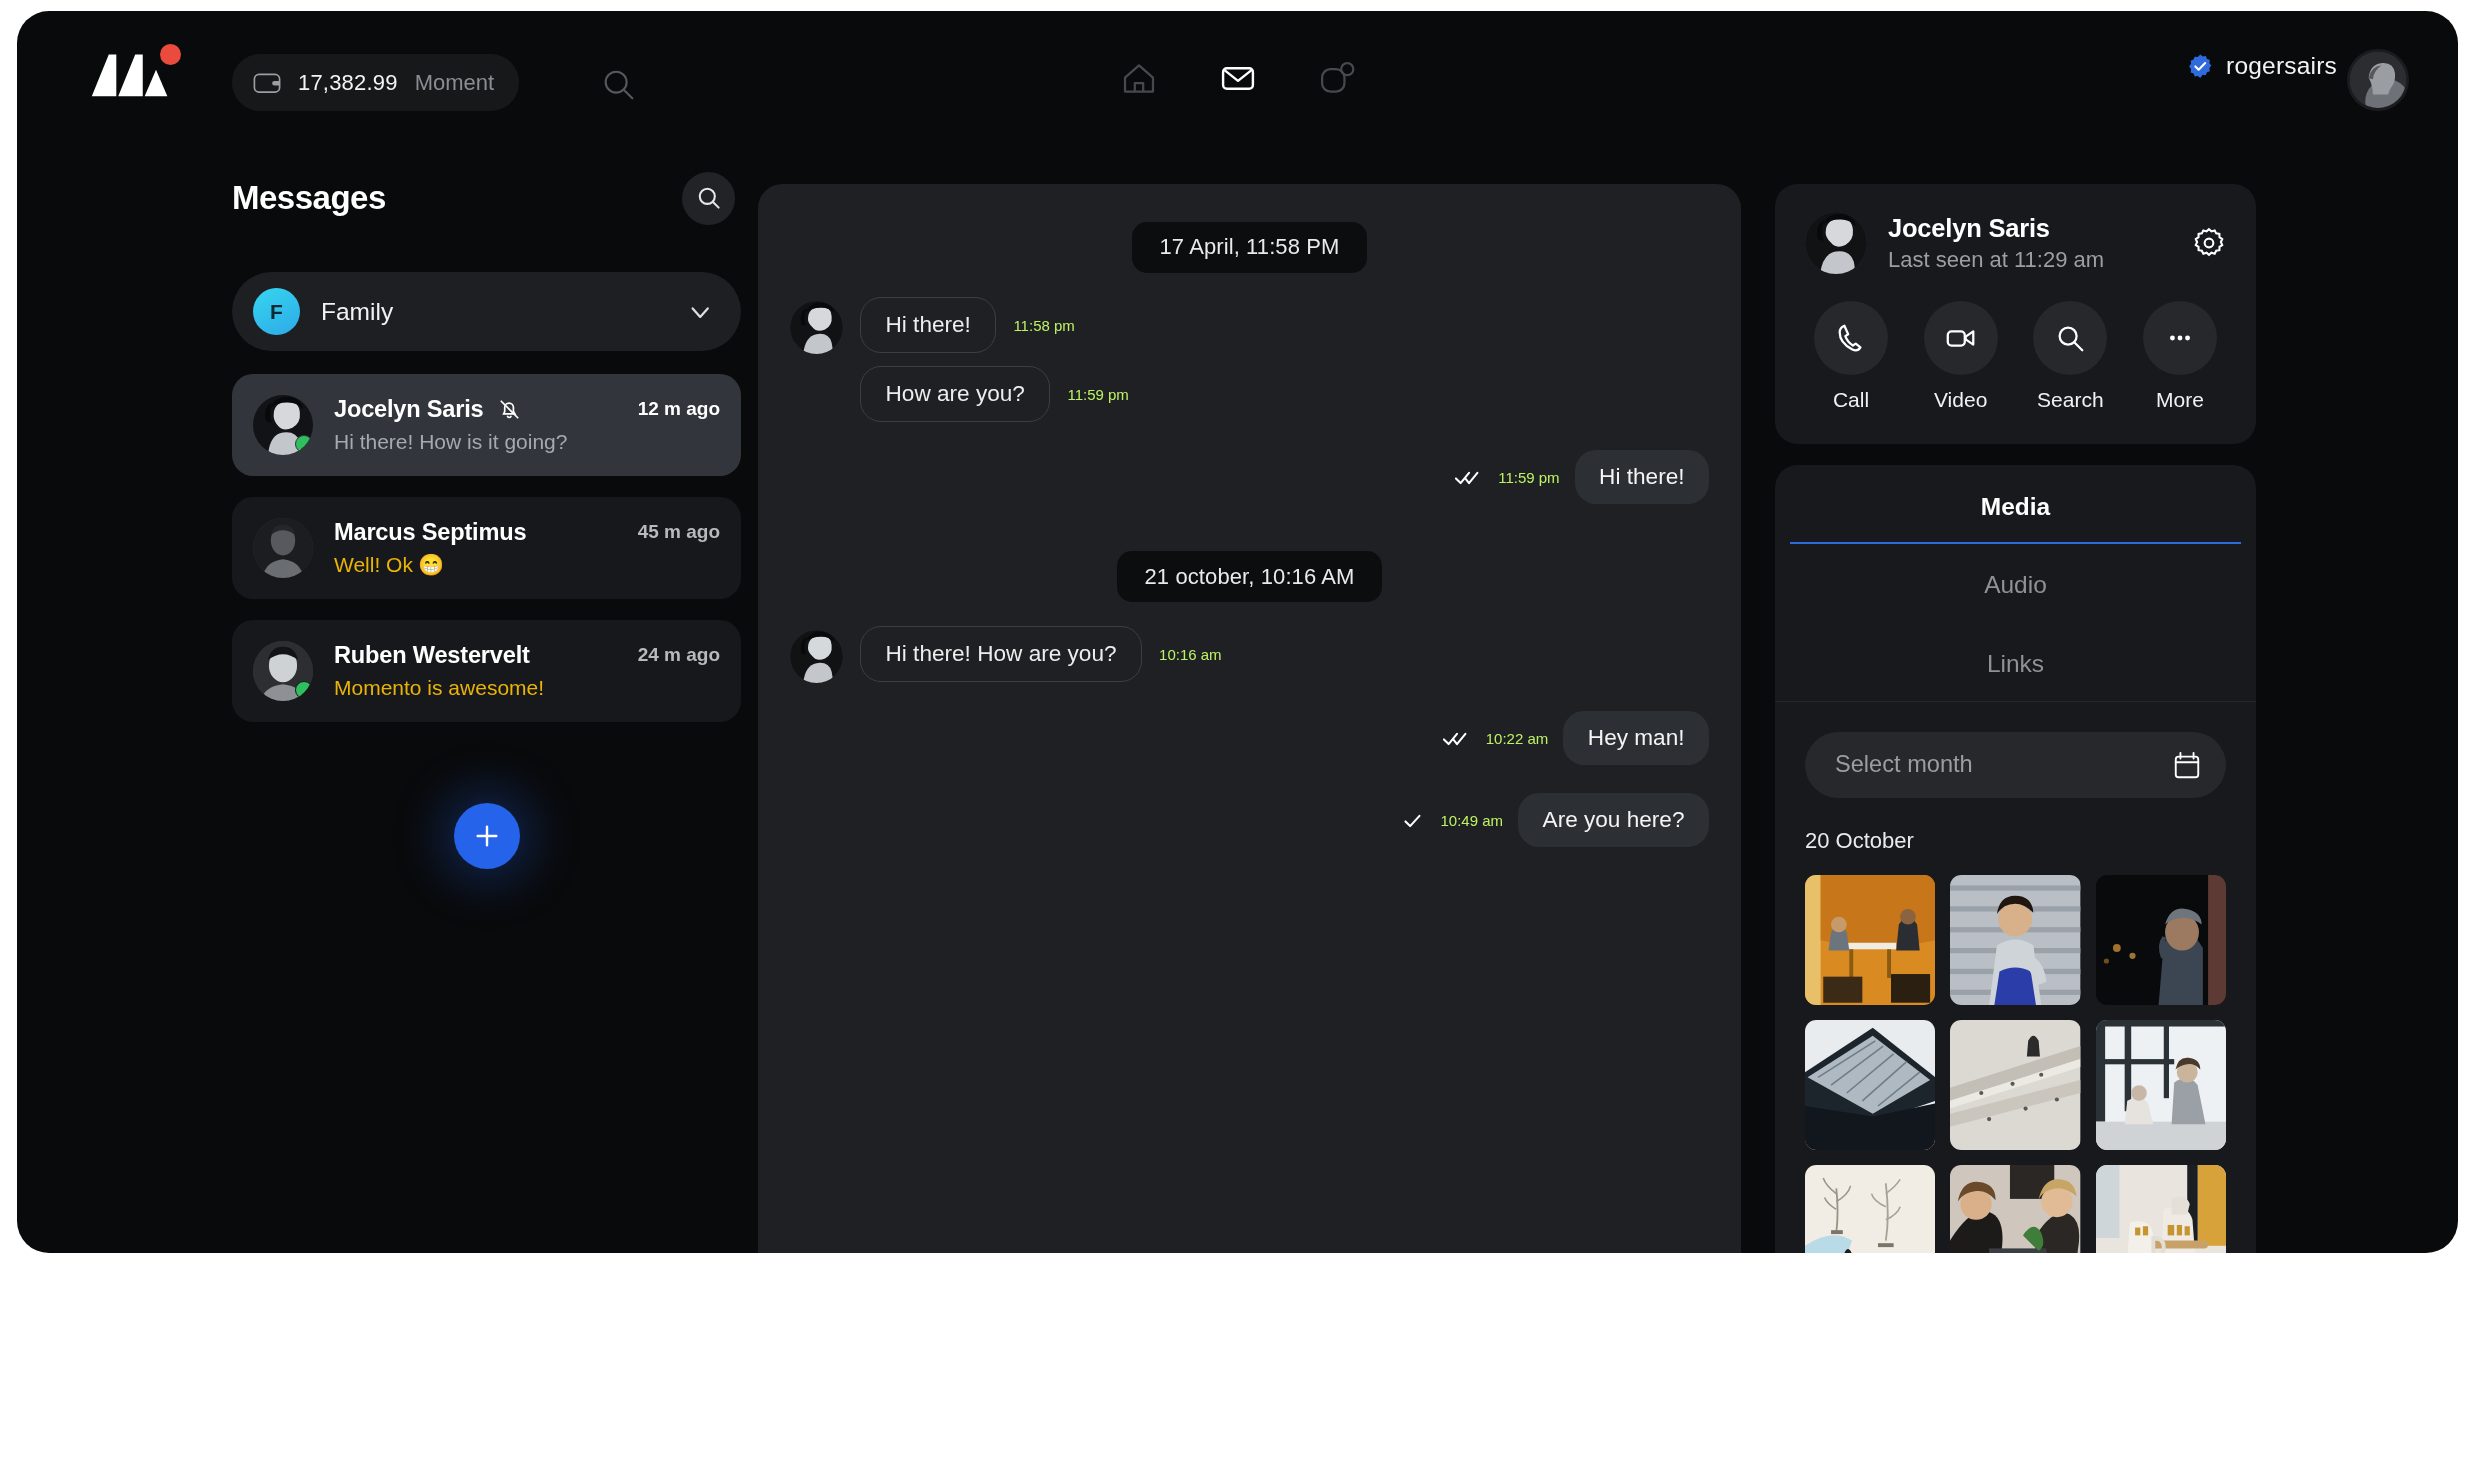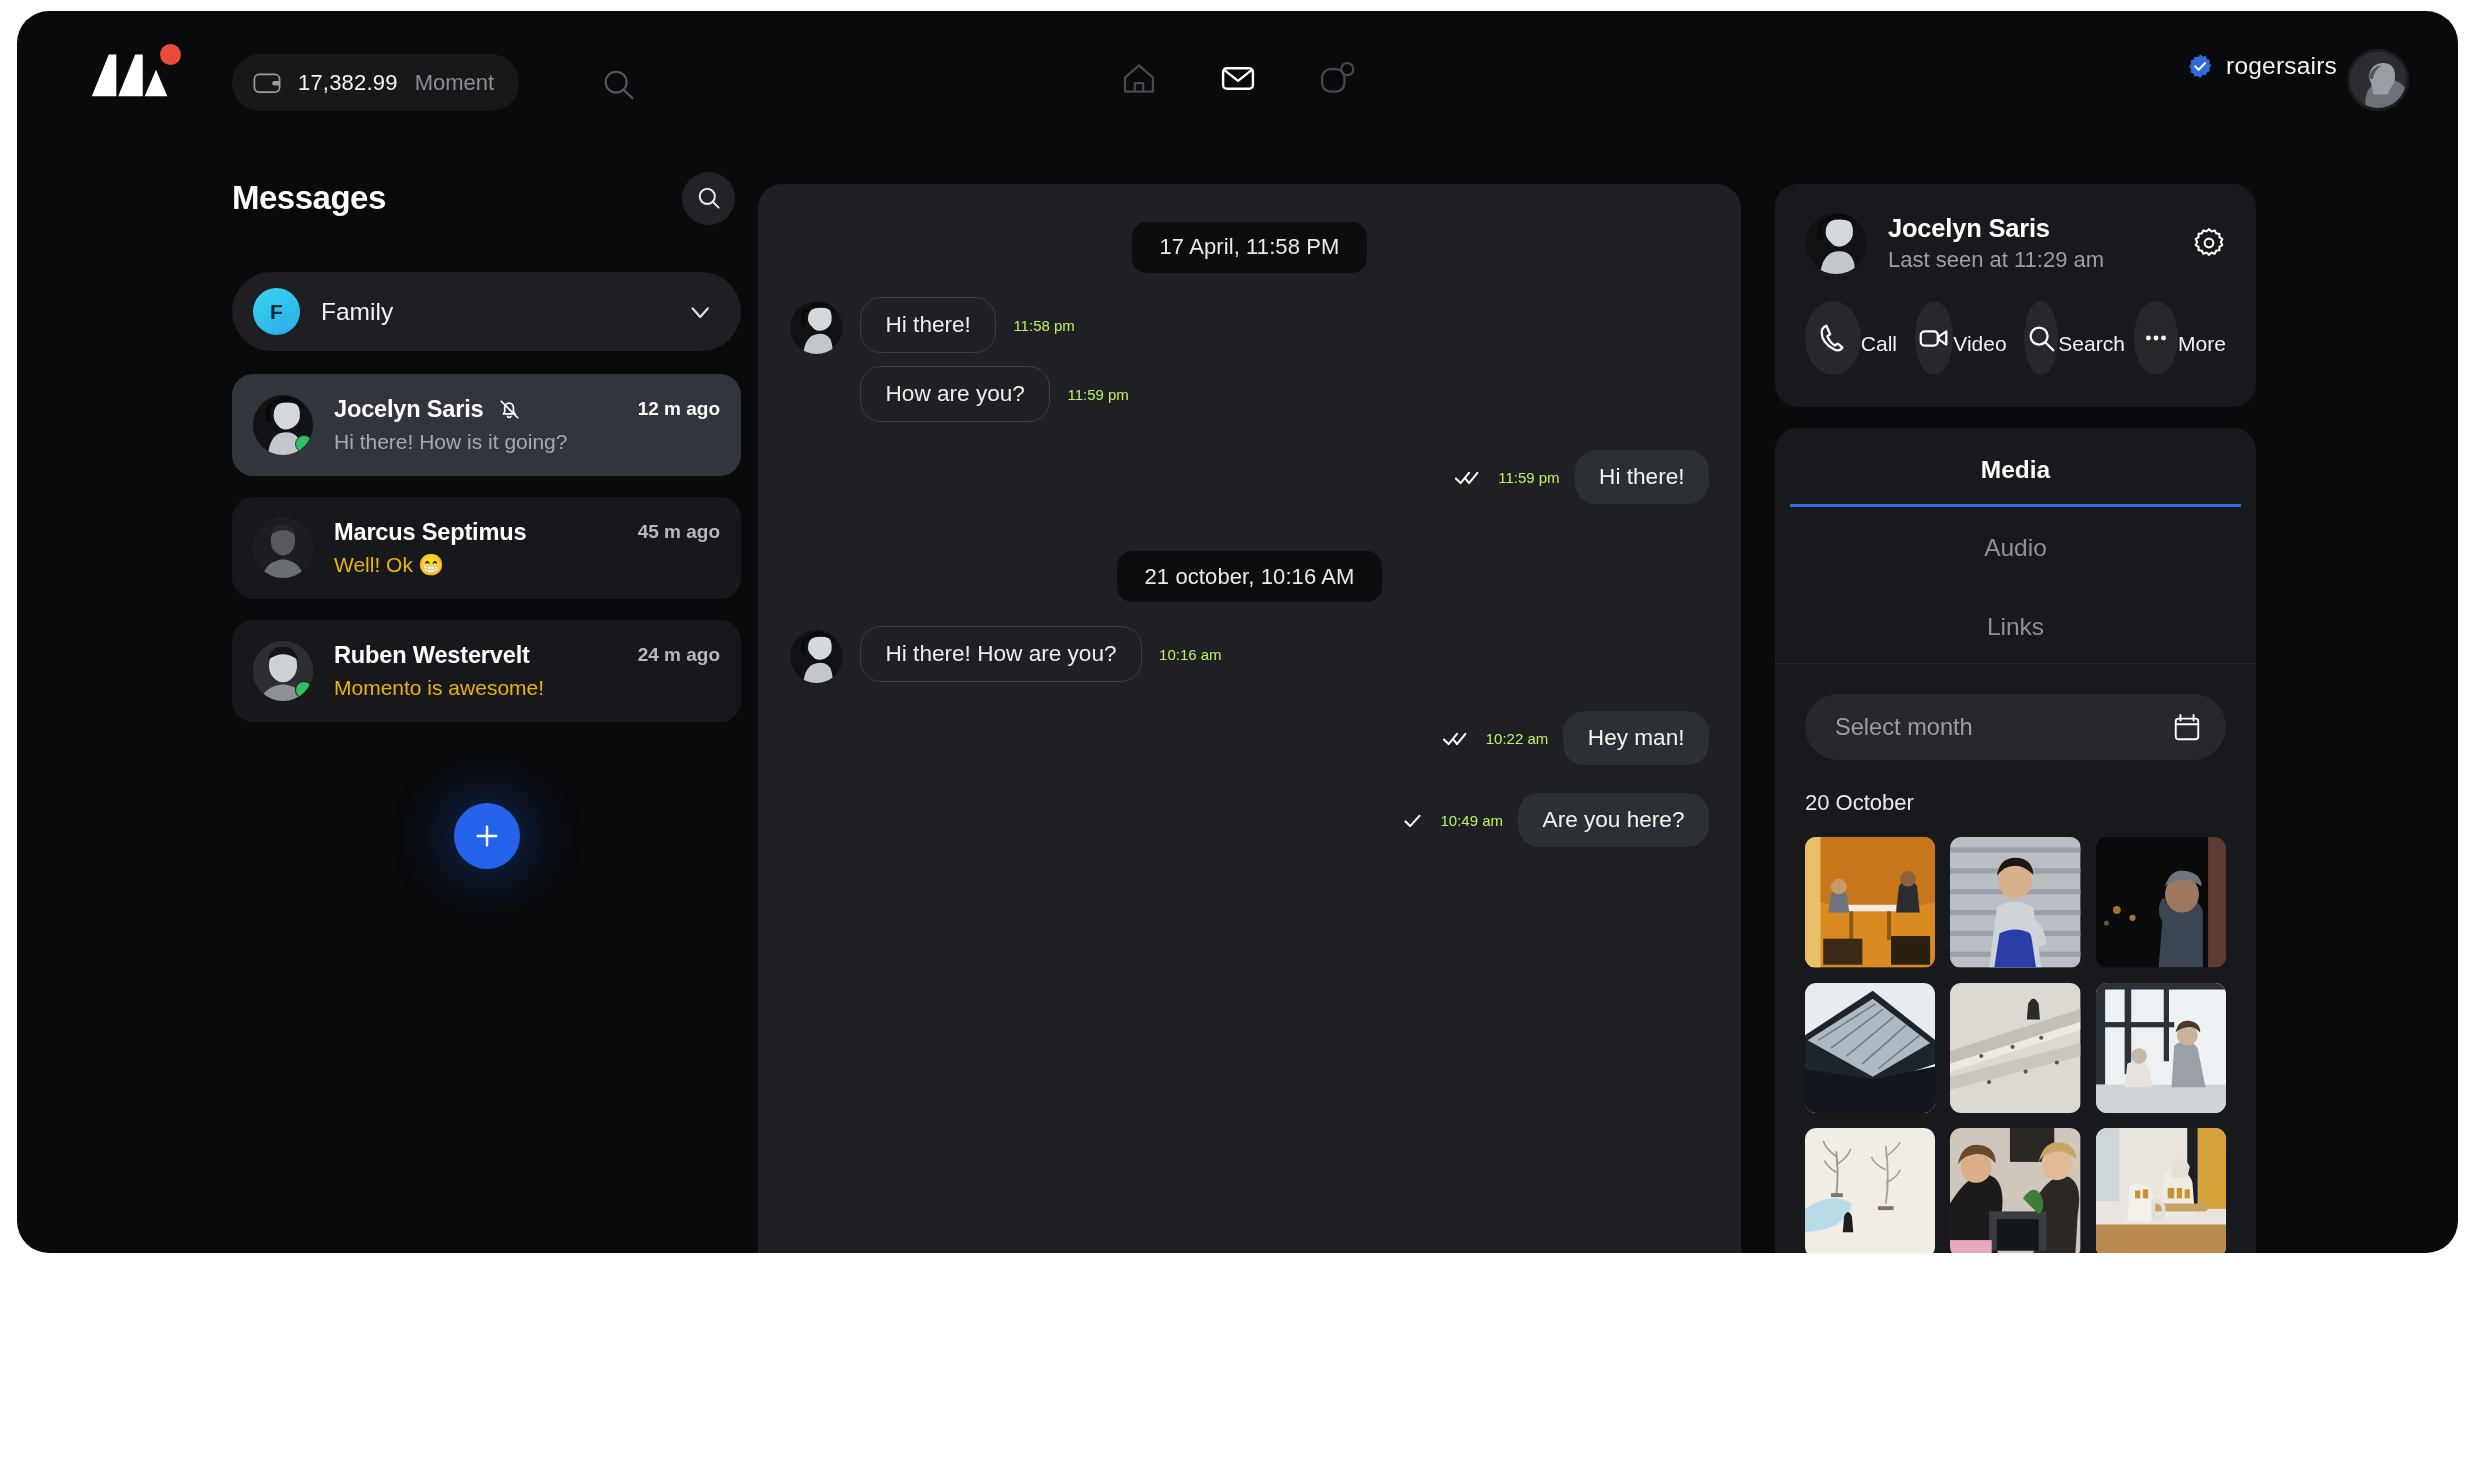--- a/index.html
+++ b/index.html
@@ -163,21 +163,21 @@
   .contact-card{
     background:#17191c; border-radius:22.6px; padding:28px 30px 32px 30px;
   }
   .cc-top{ display:flex; align-items:center; }
   .cc-av{ width:62px; height:62px; border-radius:50%; overflow:hidden; flex:none; background:#3c3e42; }
   .cc-info{ margin-left:21px; flex:1; }
   .cc-name{ color:#ffffff; font-size:25.5px; font-weight:700; letter-spacing:-0.2px; }
   .cc-seen{ color:#9b9ea2; font-size:22px; margin-top:3.8px; }
   .gear{ width:34px; height:34px; cursor:pointer; }
   .actions{ display:flex; justify-content:space-between; margin-top:26.4px; }
-  .action{ width:92px; display:flex; flex-direction:row; align-items:center; cursor:pointer; }
+  .action{ width:92px; display:flex; flex-direction:column; align-items:center; cursor:pointer; }
   .action-circle{
     width:74px; height:74px; border-radius:50%; background:#26282c;
     display:flex; align-items:center; justify-content:center;
   }
   .action-circle svg{ width:34px; height:34px; }
   .action-label{ color:#f0f1f2; font-size:21px; margin-top:13.2px; }
 
   .media-card{
     margin-top:21px; background:#17191c; border-radius:22.6px;
     padding:0 0 28px 0; min-height:994px;

